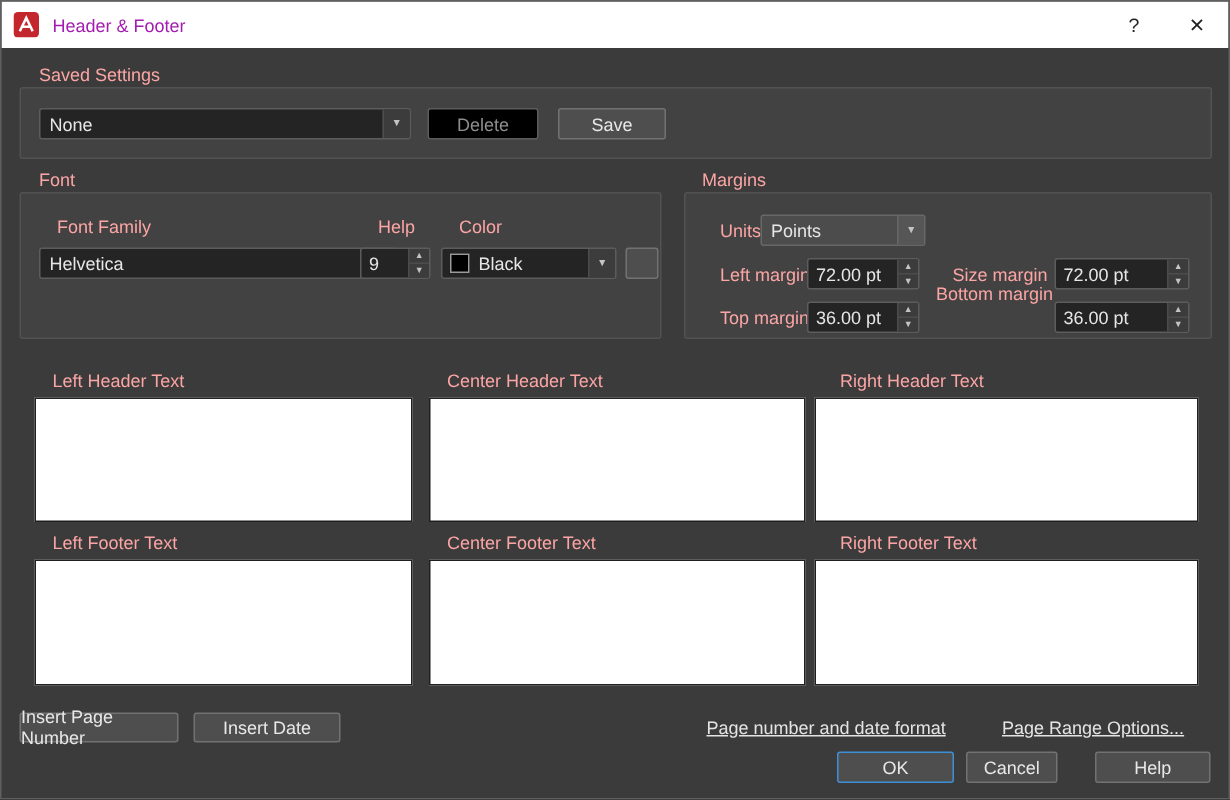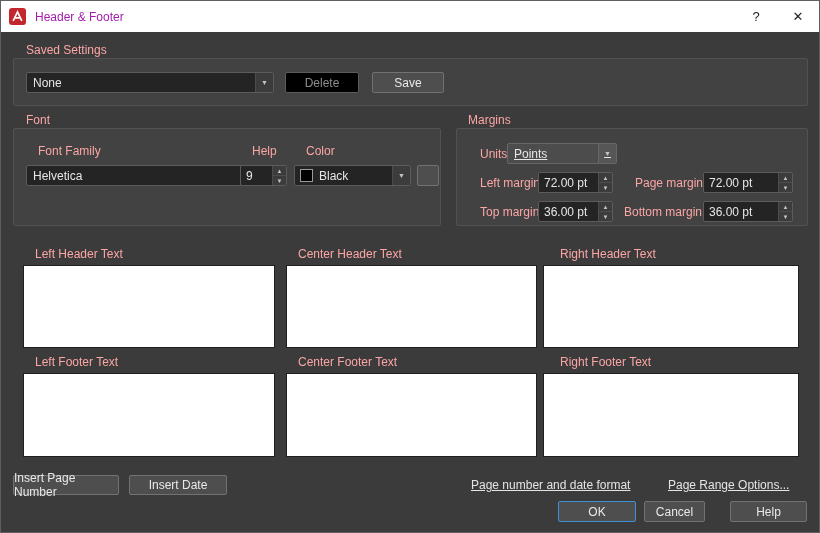--- a/index.html
+++ b/index.html
@@ -7,21 +7,21 @@
   .dialog{position:relative;width:820px;height:533px;background:#3b3b3b;border:1px solid #5f5f5f;box-sizing:border-box;overflow:hidden;}
   .titlebar{position:absolute;left:0;top:0;width:100%;height:31px;background:#ffffff;display:flex;align-items:center;}
   .app-icon{width:17px;height:17px;margin-left:8px;flex:0 0 auto;}
   .win-title{font-size:12px;color:#a21caf;margin-left:9px;flex:1;}
   .tb-btn{width:42px;height:31px;display:flex;align-items:center;justify-content:center;font-size:13px;color:#222;cursor:default;}
   .label{position:absolute;font-size:12px;color:#fca5a5;white-space:nowrap;margin-left:12px;}
   .groupbox{position:absolute;background:#424242;border:1px solid #525252;border-radius:2px;box-sizing:border-box;}
   .dropdown{position:absolute;display:flex;align-items:stretch;background:#242424;border:1px solid #5c5c5c;border-radius:2px;box-sizing:border-box;color:#e6e6e6;font-size:12px;cursor:default;}
   .dd-value{flex:1;display:flex;align-items:center;padding-left:6px;white-space:nowrap;overflow:hidden;}
   .dd-arrow{width:17px;display:flex;align-items:center;justify-content:center;font-size:7px;color:#c4c4c4;background:#3c3c3c;border-left:1px solid #4c4c4c;}
-  .dropdown.light{background:#4c4c4c;border-color:#676767;text-decoration:underline;}
+  .dropdown.light{background:#4c4c4c;border-color:#676767;}
   .dropdown.light .dd-arrow{background:#565656;border-left-color:#676767;}
   .swatch{width:11px;height:11px;align-self:center;margin-left:5px;border:1px solid #9a9a9a;flex:0 0 auto;}
   .btn{position:absolute;display:flex;align-items:center;justify-content:center;background:#4e4e4e;border:1px solid #727272;border-radius:2px;color:#e8e8e8;font-size:12px;box-sizing:border-box;cursor:default;}
   .btn.disabled{color:#8e8e8e;background:#000000;border-color:#5c5c5c;}
   .spinner{position:absolute;display:flex;background:#242424;border:1px solid #5c5c5c;border-radius:2px;box-sizing:border-box;}
   .spinner input{flex:1;min-width:0;background:transparent;border:0;outline:0;color:#e6e6e6;font-size:12px;padding:0 0 0 5px;font-family:"Liberation Sans",sans-serif;}
   .spin-btns{width:13px;display:flex;flex-direction:column;background:#3c3c3c;border-left:1px solid #4c4c4c;}
   .sb{flex:1;display:flex;align-items:center;justify-content:center;font-size:6px;line-height:1;color:#c4c4c4;cursor:default;}
   .sb + .sb{border-top:1px solid #4c4c4c;}
   .textarea{position:absolute;background:#ffffff;border:1px solid #1f1f1f;resize:none;box-sizing:border-box;font-family:"Liberation Sans",sans-serif;font-size:12px;color:#000;padding:3px;outline:0;}
@@ -85,38 +85,38 @@
     </div>
 
     <div class="label" style="left:11px;top:47px">Left margin</div>
     <div class="spinner" style="left:81px;top:43px;width:75px;height:21px">
       <input value="72.00 pt" style="">
       <div class="spin-btns">
         <span class="sb">▲</span>
         <span class="sb">▼</span>
       </div>
     </div>
-    <div class="label" style="left:166px;top:47px">Page margin</div>
+    <div class="label" style="left:166px;top:47px">Size margin</div>
     <div class="spinner" style="left:246px;top:43px;width:90px;height:21px">
       <input value="72.00 pt" style="">
       <div class="spin-btns">
         <span class="sb">▲</span>
         <span class="sb">▼</span>
       </div>
     </div>
 
     <div class="label" style="left:11px;top:76px">Top margin</div>
     <div class="spinner" style="left:81px;top:72px;width:75px;height:21px">
       <input value="36.00 pt" style="">
       <div class="spin-btns">
         <span class="sb">▲</span>
         <span class="sb">▼</span>
       </div>
     </div>
-    <div class="label" style="left:155px;top:76px">Bottom margin</div>
+    <div class="label" style="left:155px;top:60px">Bottom margin</div>
     <div class="spinner" style="left:246px;top:72px;width:90px;height:21px">
       <input value="36.00 pt" style="">
       <div class="spin-btns">
         <span class="sb">▲</span>
         <span class="sb">▼</span>
       </div>
     </div>
   </div>
 
   <div class="label" style="left:22px;top:246px">Left Header Text</div>

